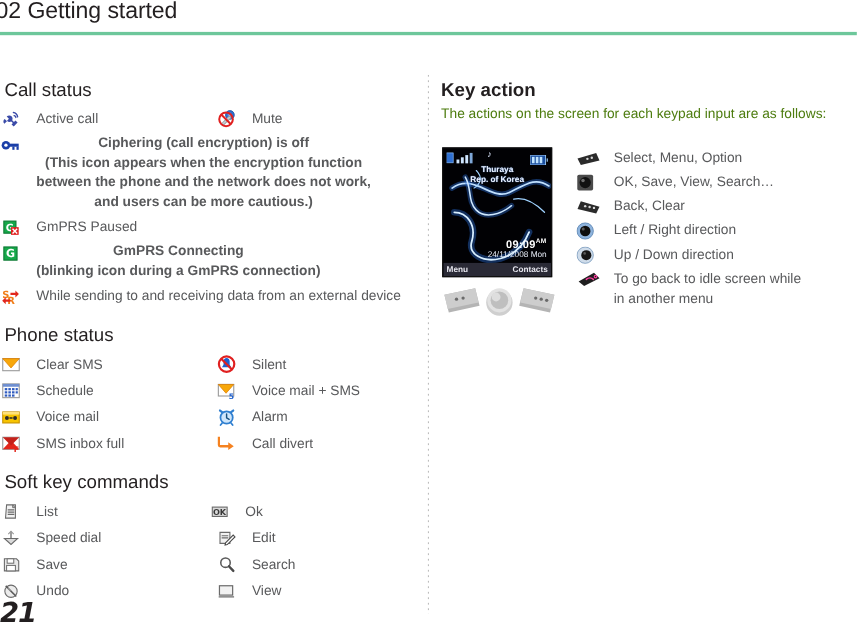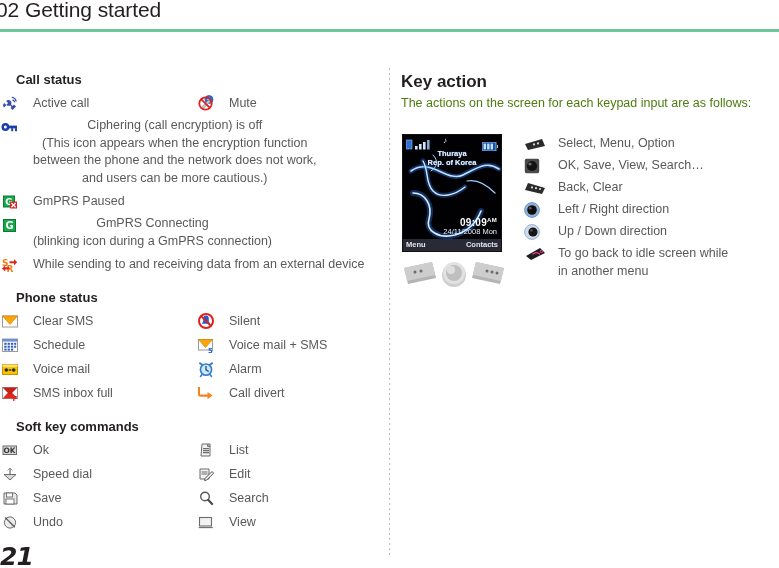--- a/index.html
+++ b/index.html
@@ -62,24 +62,24 @@
     position: absolute;
     left: 389px;
     top: 68px;
     width: 1px;
     height: 490px;
     background-image: linear-gradient(to bottom, #bdbdbd 0px, #bdbdbd 2px, transparent 2px, transparent 5px);
     background-size: 1px 5px;
   }
 
   .section-title {
-    font-size: 13px;
-    font-weight: bold;
+    font-size: 17px;
+    font-weight: normal;
     color: #231f20;
-    margin: 0 0 6px 16px;
+    margin: 0 0 6px 4px;
     letter-spacing: 0px;
   }
 
   
   .rows {
     position: relative;
     text-align: center;
   }
   .icon-row {
     position: relative;
@@ -110,20 +110,21 @@
     line-height: 20px;
     white-space: nowrap;
     margin-left: 13px;
   }
   .label-multi {
     font-size: 12.5px;
     color: #58595b;
     line-height: 17.5px;
     margin-left: 13px;
     white-space: pre-line;
+    font-weight: bold;
   }
   .label-wide { white-space: nowrap; }
 
   .spacer-sec { height: 12px; }
 
   
   #key-action-title {
     font-size: 17px;
     font-weight: bold;
     color: #231f20;
@@ -482,38 +483,38 @@
       </div>
     </div>
   </div>
 
   <div class="spacer-sec"></div>
 
   <div class="section-title">Soft key commands</div>
   <div class="rows">
 
     <div class="icon-row row-2col">
-      <div class="cell cell-a">
-        <span class="ic">
-          <svg width="20" height="20" viewBox="0 0 20 20">
-            <rect x="3" y="6" width="13.5" height="8.5" fill="#d9d9d9" stroke="#6b6b6b" stroke-width="1"></rect>
-            <text x="9.6" y="12.9" font-family="DejaVu Sans, sans-serif" font-size="7.4" font-weight="bold" fill="#3a3a3a" text-anchor="middle">OK</text>
-          </svg>
-        </span>
-        <span class="label">Ok</span>
-      </div>
       <div class="cell cell-b">
         <span class="ic">
           <svg width="20" height="20" viewBox="0 0 20 20">
             <path d="M6 4h8v12H5z" fill="#f2f2f2" stroke="#6b6b6b" stroke-width="1"></path>
             <path d="M7 8.6h6M7 10.6h6M7 12.6h6" stroke="#6b6b6b" stroke-width="1.1"></path>
             <path d="M11.5 4l2.5 2.5h-2.5z" fill="#bdbdbd" stroke="#6b6b6b" stroke-width="0.8"></path>
           </svg>
         </span>
         <span class="label">List</span>
+      </div>
+      <div class="cell cell-a">
+        <span class="ic">
+          <svg width="20" height="20" viewBox="0 0 20 20">
+            <rect x="3" y="6" width="13.5" height="8.5" fill="#d9d9d9" stroke="#6b6b6b" stroke-width="1"></rect>
+            <text x="9.6" y="12.9" font-family="DejaVu Sans, sans-serif" font-size="7.4" font-weight="bold" fill="#3a3a3a" text-anchor="middle">OK</text>
+          </svg>
+        </span>
+        <span class="label">Ok</span>
       </div>
     </div>
 
     <div class="icon-row row-2col">
       <div class="cell cell-a">
         <span class="ic">
           <svg width="20" height="20" viewBox="0 0 20 20">
             <path d="M4 10.5h12l-6 5.5z" fill="#d9d9d9" stroke="#6b6b6b" stroke-width="1"></path>
             <path d="M10 4v6.5" stroke="#6b6b6b" stroke-width="1.2"></path>
             <path d="M7.5 6.5l2.5-2.5 2.5 2.5" fill="none" stroke="#9a9a9a" stroke-width="1"></path>

